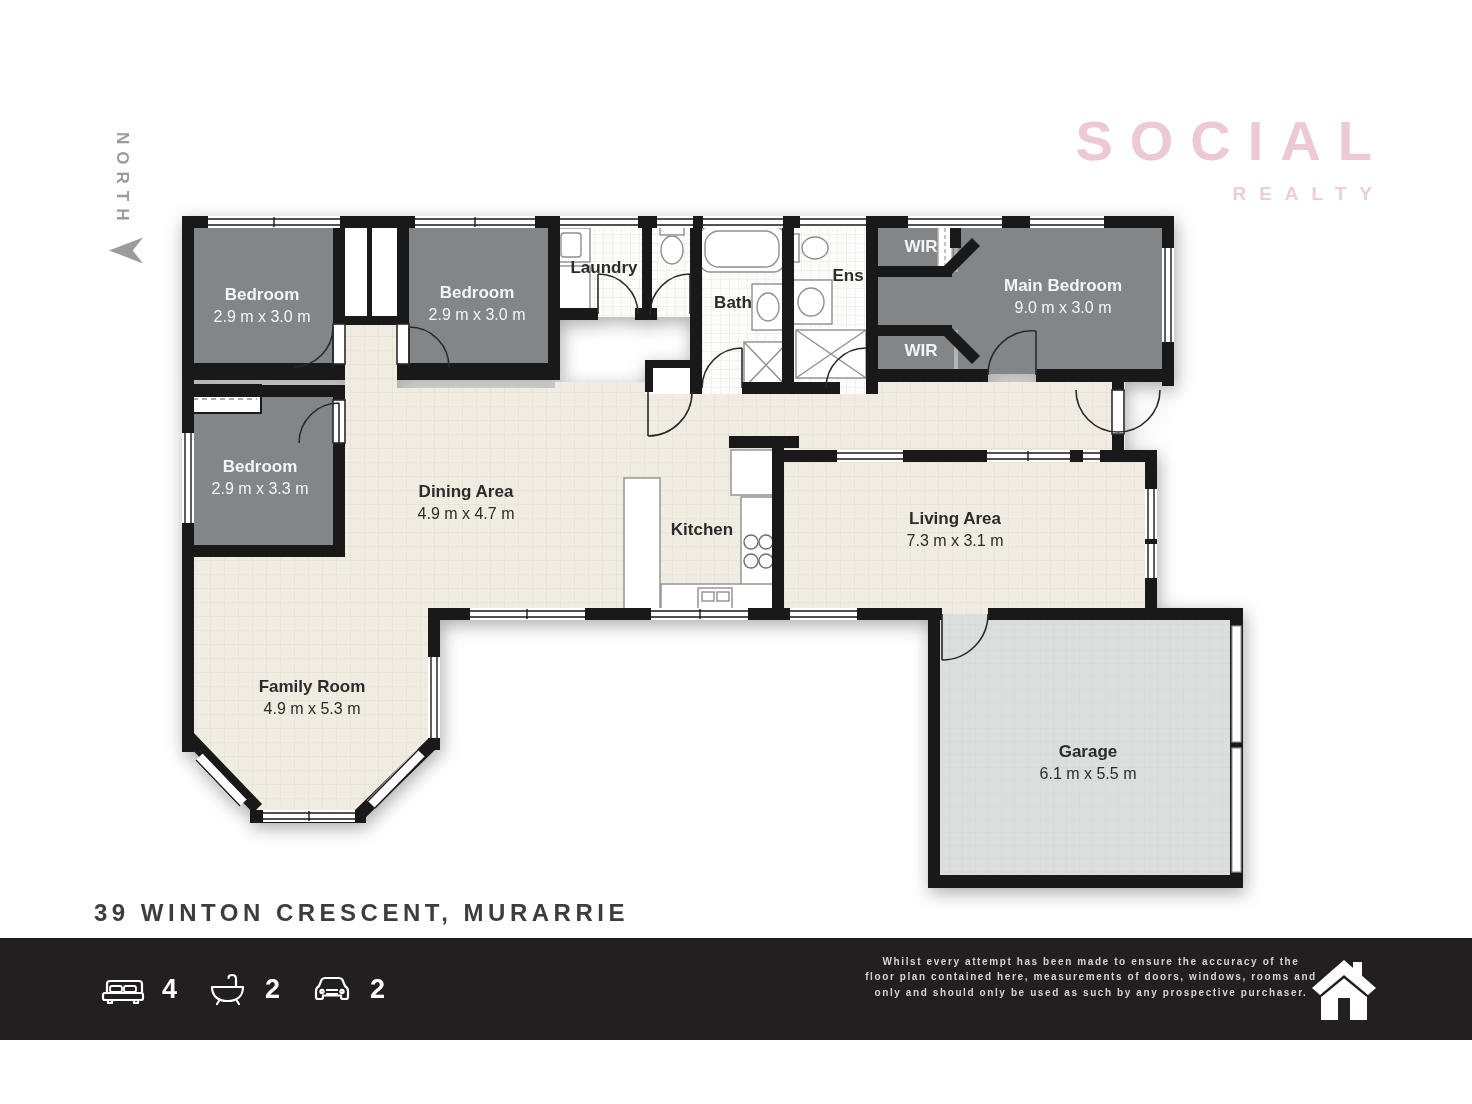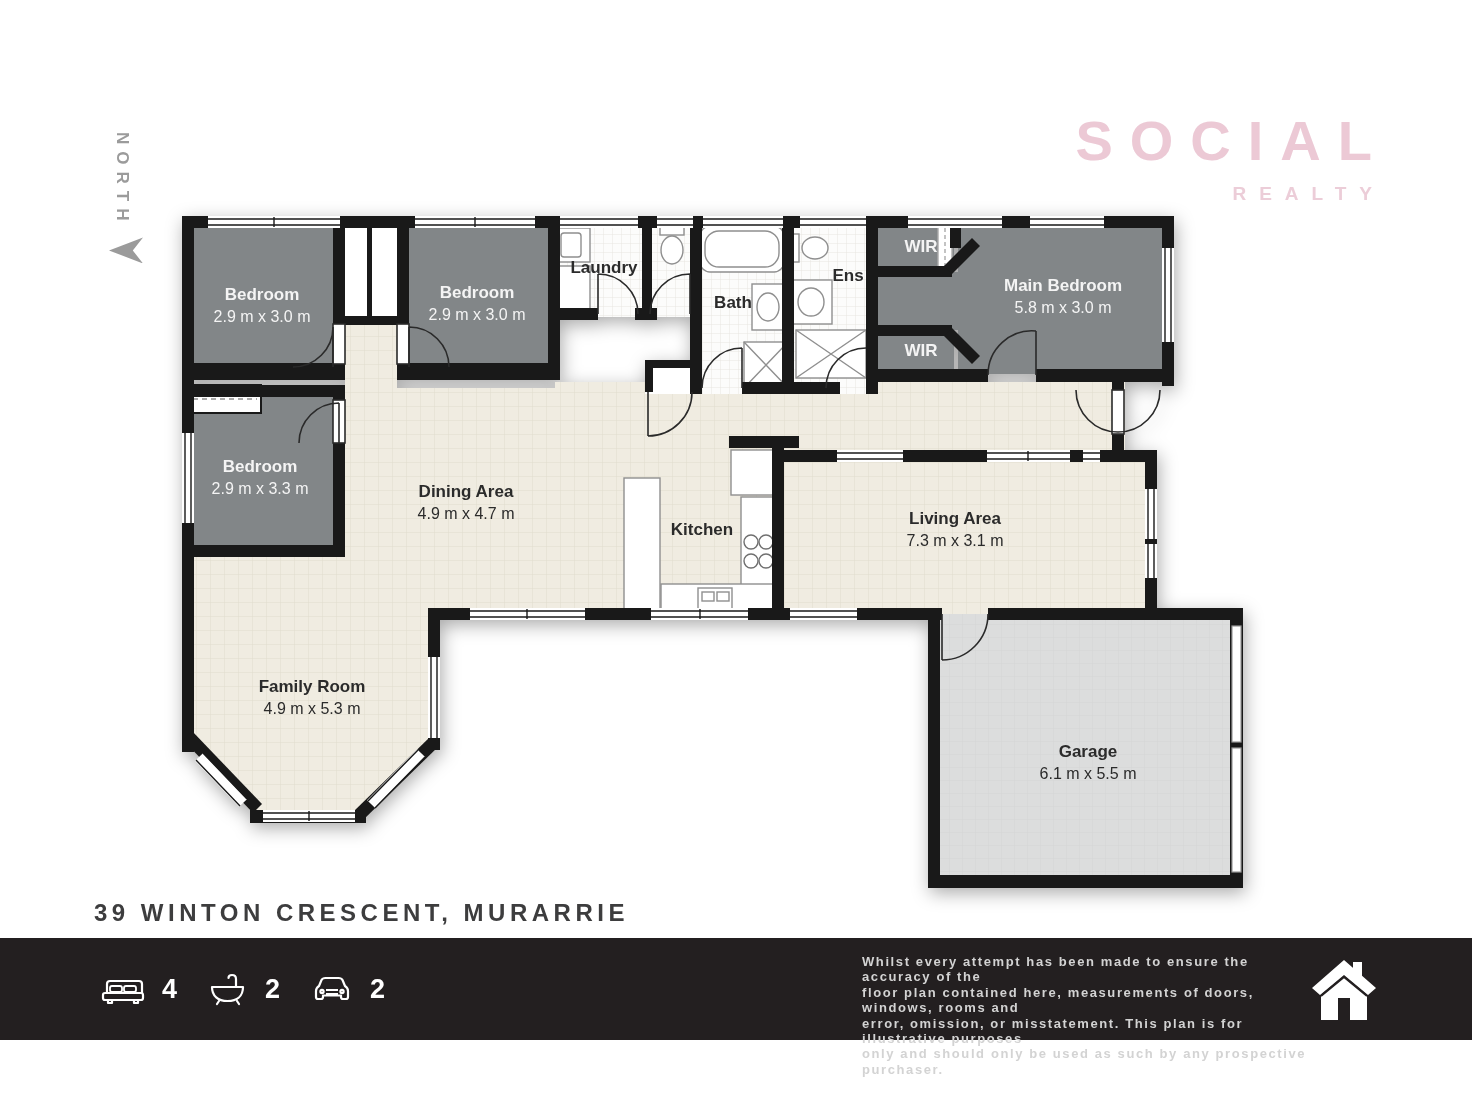--- a/index.html
+++ b/index.html
@@ -23,22 +23,22 @@
   .room-label.dark{color:#2b2b2b;}
   
   #address{position:absolute;left:94px;top:899px;font-size:24px;font-weight:700;
            letter-spacing:4.5px;color:#3d3d3e;}
   
   #footer{position:absolute;left:0;top:938px;width:1472px;height:102px;background:#231f20;}
   #stats{position:absolute;left:100px;top:0;height:102px;display:flex;align-items:center;}
   .stat{display:flex;align-items:center;margin-right:30px;}
   .stat svg{display:block;}
   .stat .num{color:#ffffff;font-size:27px;font-weight:700;margin-left:16px;}
-  #disclaimer{position:absolute;left:862px;top:16px;width:458px;
-      color:#d3d3d3;font-size:13px;line-height:15.4px;letter-spacing:1.6px;font-weight:700;}
+  #disclaimer{position:absolute;left:862px;top:16px;width:458px;text-align:center;
+      color:#d3d3d3;font-size:10px;line-height:15.4px;letter-spacing:1.6px;font-weight:700;}
   #house-icon{position:absolute;left:1306px;top:18px;}
 </style>
 </head>
 <body>
 
 <div id="stage">
 
   <div id="north">
     <div class="txt">NORTH</div>
     <div class="arrow"></div>
@@ -283,21 +283,21 @@
         <div class="nm">Ens</div>
       </div>
       <div class="room-label light" style="left: 921px; top: 247px;">
         <div class="nm">WIR</div>
       </div>
       <div class="room-label light" style="left: 921px; top: 351px;">
         <div class="nm">WIR</div>
       </div>
       <div class="room-label light" style="left: 1063px; top: 296px;">
         <div class="nm">Main Bedroom</div>
-        <div class="dm">5.8 m x 3.0 m</div>
+        <div class="dm">9.0 m x 3.0 m</div>
       </div>
       <div class="room-label light" style="left: 260px; top: 477px;">
         <div class="nm">Bedroom</div>
         <div class="dm">2.9 m x 3.3 m</div>
       </div>
       <div class="room-label dark" style="left: 466px; top: 502px;">
         <div class="nm">Dining Area</div>
         <div class="dm">4.9 m x 4.7 m</div>
       </div>
       <div class="room-label dark" style="left: 702px; top: 530px;">
@@ -345,21 +345,20 @@
           <circle cx="12" cy="18.5" r="1.6"></circle>
           <circle cx="32" cy="18.5" r="1.6"></circle>
           <path d="M16,17 h12 M16,21 h12" stroke-width="1.8"></path>
         </svg>
         <span class="num">2</span>
       </div>
     </div>
     <div id="disclaimer">
         <div>Whilst every attempt has been made to ensure the accuracy of the</div>
         <div>floor plan contained here, measurements of doors, windows, rooms and</div>
-        <div>error, omission, or misstatement. This plan is for illustrative purposes</div>
         <div>only and should only be used as such by any prospective purchaser.</div>
       </div>
     <svg id="house-icon" width="78" height="68" viewBox="0 0 78 68">
       <g fill="#ffffff">
         <rect x="47" y="6" width="9" height="16"></rect>
         <path d="M38,4 L6,32 L14,39 L38,19 L62,39 L70,32 Z"></path>
         <path d="M15,40 L38,21 L61,40 L61,64 L15,64 Z"></path>
       </g>
       <rect x="32" y="42" width="12" height="22" fill="#231f20"></rect>
       <path d="M15,40 L38,21 L61,40" fill="none" stroke="#231f20" stroke-width="2"></path>

